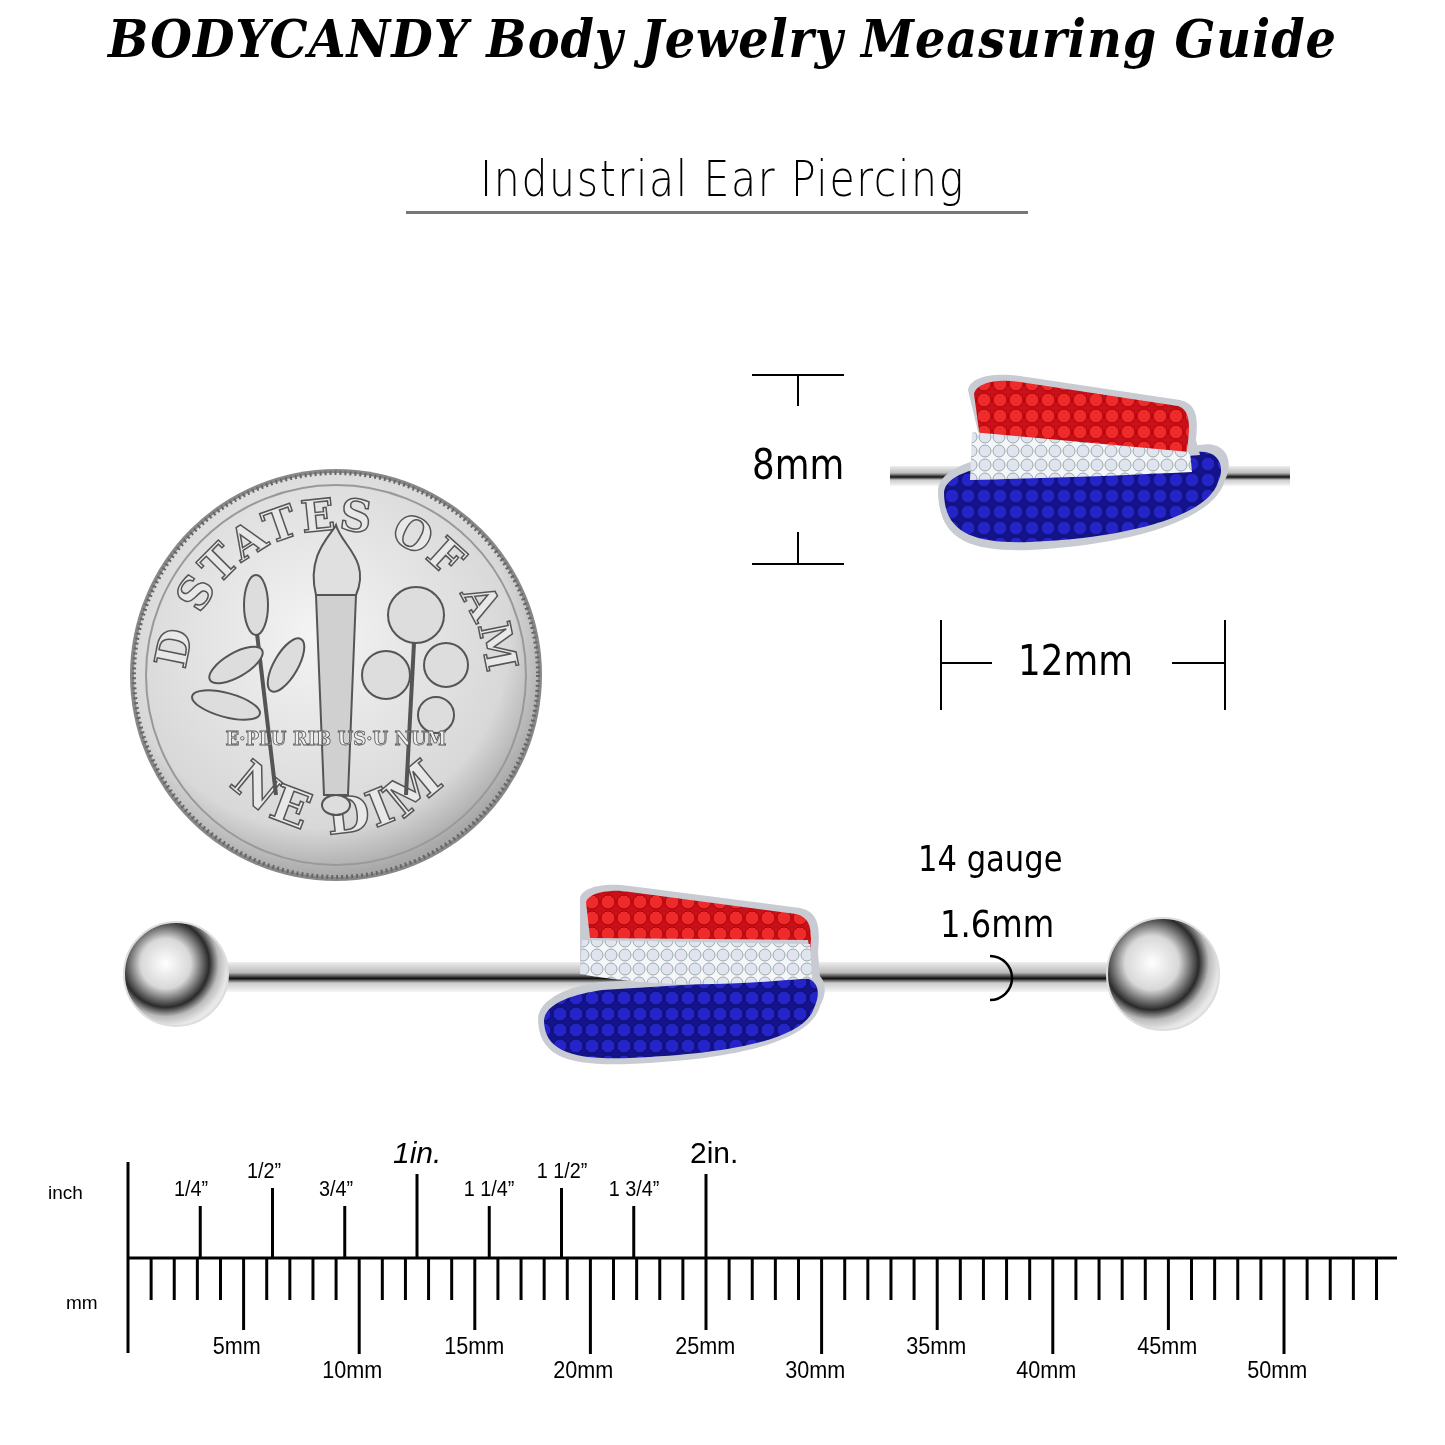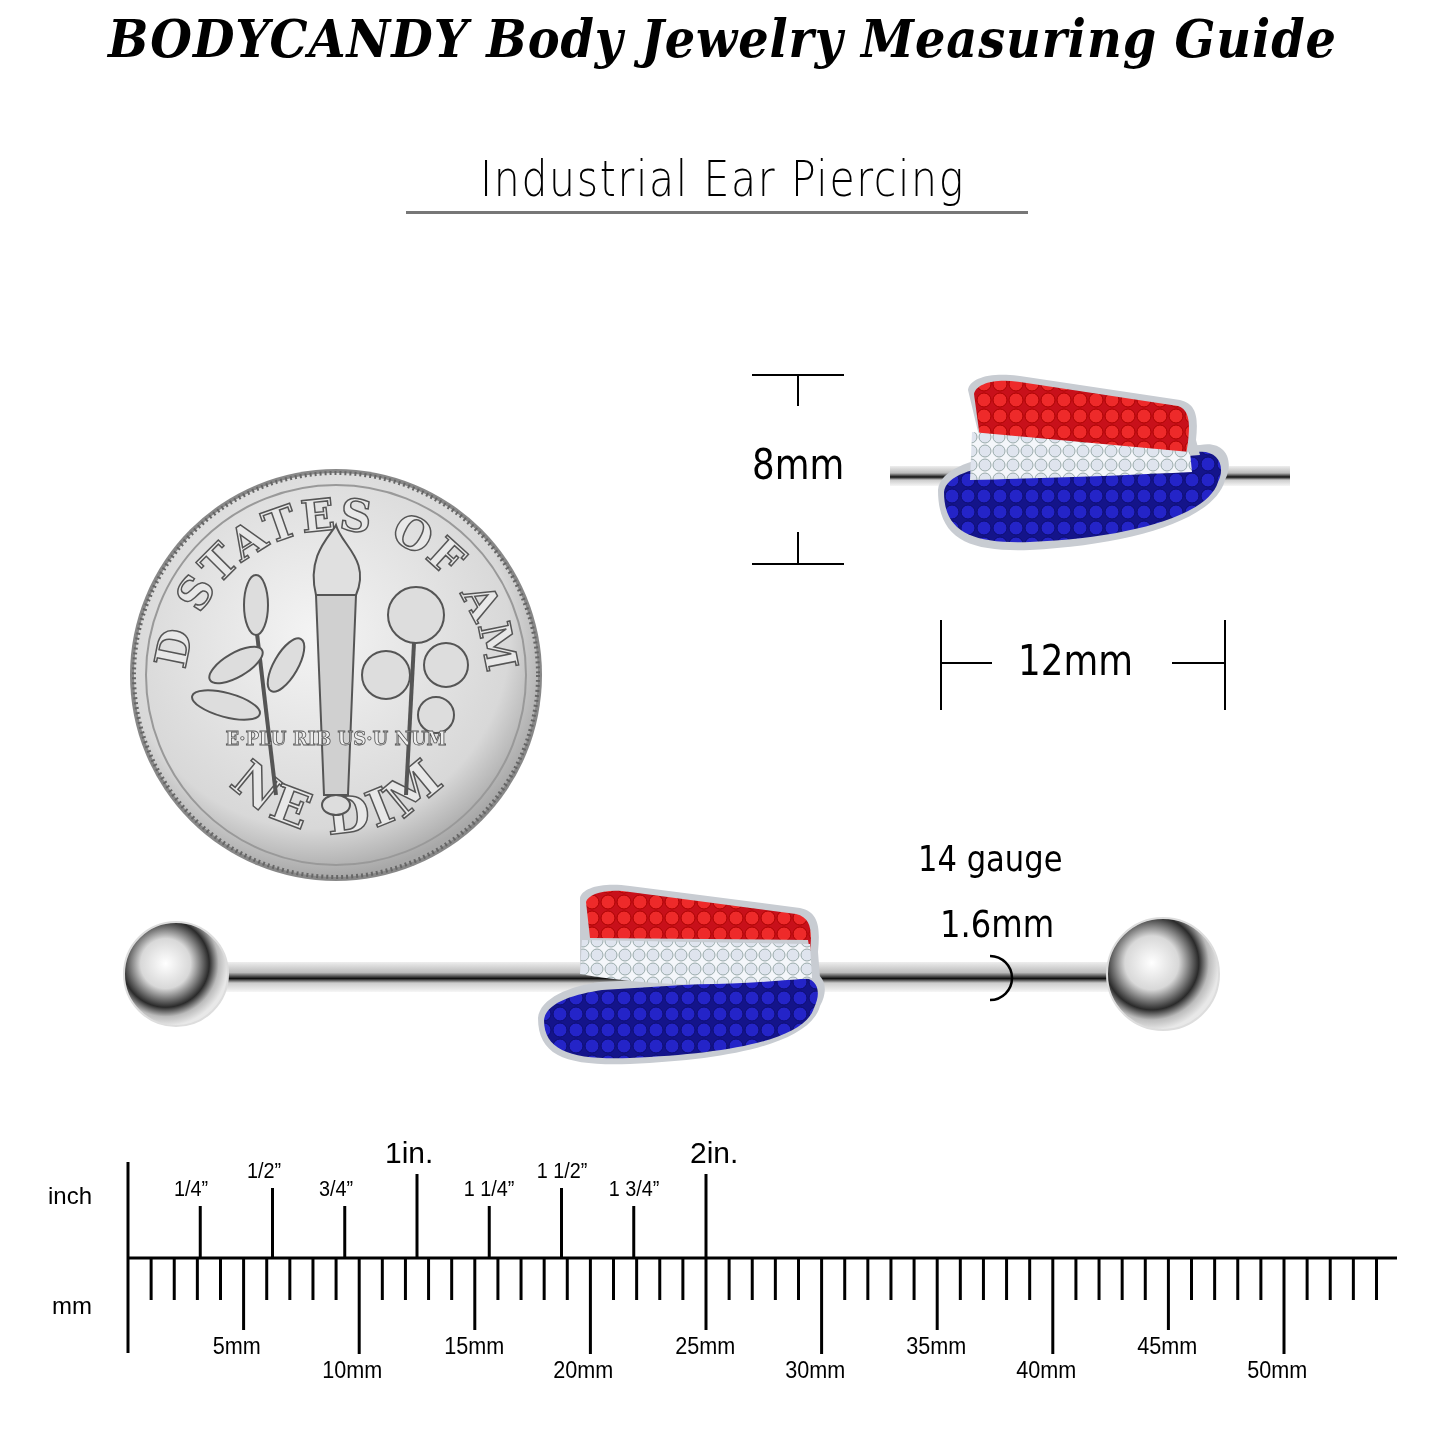--- a/index.html
+++ b/index.html
@@ -4,21 +4,21 @@
 <style>
   html,body{margin:0;padding:0;background:#fff;}
   body{width:1445px;height:1445px;position:relative;overflow:hidden;font-family:"DejaVu Sans",sans-serif;color:#000;}
   .abs{position:absolute;}
   .title{left:0;width:1445px;top:8px;text-align:center;font-family:"DejaVu Serif",serif;font-style:italic;font-weight:bold;font-size:52px;letter-spacing:1px;transform:scaleX(0.92);transform-origin:center;}
   .subtitle{left:0;width:1445px;top:150px;text-align:center;font-family:"DejaVu Sans",sans-serif;font-size:50px;letter-spacing:2px;transform:scaleX(0.82);font-weight:300;}
   .subtitle-line{left:406px;top:211px;width:622px;height:3px;background:#777;}
   .dimtext{font-family:"DejaVu Sans",sans-serif;font-size:42px;transform:scaleX(0.85);transform-origin:left;}
   .rlabel{font-family:"Liberation Sans",sans-serif;font-size:22px;transform:scaleX(0.9);}
   .rlabel-big{font-family:"Liberation Sans",sans-serif;font-size:30px;}
-  .axislabel{font-family:"Liberation Sans",sans-serif;font-size:24px;}
+  .axislabel{font-family:"Liberation Sans",sans-serif;font-size:19px;}
 </style>
 </head>
 <body>
 
 <div class="abs title">BODYCANDY Body Jewelry Measuring Guide</div>
 <div class="abs subtitle">Industrial Ear Piercing</div>
 <div class="abs subtitle-line"></div>
 
 <svg class="abs" style="left:126px;top:465px" width="420" height="420">
   <defs>
@@ -119,21 +119,21 @@
     <path d="M60 20 C62 10 82 4 110 8 L280 30 C300 34 300 52 298 74 L300 100 C230 104 150 108 60 88 Z" fill="#c8ccd2"></path>
     <path d="M66 24 C68 16 86 10 110 14 L276 36 C292 40 292 54 290 74 L288 62 L70 60 Z" fill="url(#redgem)"></path>
     <path d="M62 62 L290 66 L292 100 C220 106 150 112 60 96 Z" fill="url(#whitegem)"></path>
   </g>
   <path d="M856 86 A 22 22 0 1 1 856 130" fill="none" stroke="#000" stroke-width="2.5" transform="translate(14,0)"></path>
 </svg>
 <div class="abs dimtext" style="left:918px;top:838px;font-size:36px">14 gauge</div>
 <div class="abs dimtext" style="left:940px;top:902px;font-size:38px">1.6mm</div>
 
 <div class="abs axislabel" style="left:48px;top:1182px">inch</div>
-<div class="abs axislabel" style="left:52px;top:1292px">mm</div>
+<div class="abs axislabel" style="left:66px;top:1292px">mm</div>
 <svg class="abs" style="left:0;top:1140px" width="1445" height="240">
   <line x1="128" y1="22" x2="128" y2="213" stroke="#000" stroke-width="3"></line>
   <line x1="128" y1="118" x2="1397" y2="118" stroke="#000" stroke-width="3"></line>
   <g id="mmticks" stroke="#000" stroke-width="3">
       <line x1="151.12" x2="151.12" y1="118" y2="160"></line>
       <line x1="174.24" x2="174.24" y1="118" y2="160"></line>
       <line x1="197.36" x2="197.36" y1="118" y2="160"></line>
       <line x1="220.48000000000002" x2="220.48000000000002" y1="118" y2="160"></line>
       <line x1="243.60000000000002" x2="243.60000000000002" y1="118" y2="190"></line>
       <line x1="266.72" x2="266.72" y1="118" y2="160"></line>
@@ -194,21 +194,21 @@
       <line x1="489.25" x2="489.25" y1="66" y2="118"></line>
       <line x1="561.5" x2="561.5" y1="48" y2="118"></line>
       <line x1="633.75" x2="633.75" y1="66" y2="118"></line>
       <line x1="706" x2="706" y1="34" y2="118"></line>
     </g>
 </svg>
 <div id="ruler-labels">
     <div class="abs rlabel" style="left: 172.25px; top: 1176px;">1/4”</div>
     <div class="abs rlabel" style="left: 244.5px; top: 1158px;">1/2”</div>
     <div class="abs rlabel" style="left: 316.75px; top: 1176px;">3/4”</div>
-    <div class="abs rlabel-big" style="left: 385px; top: 1136px;">1in.</div>
+    <div class="abs rlabel-big" style="left: 393px; top: 1136px; font-style: italic;">1in.</div>
     <div class="abs rlabel" style="left: 461.25px; top: 1176px;">1 1/4”</div>
     <div class="abs rlabel" style="left: 533.5px; top: 1158px;">1 1/2”</div>
     <div class="abs rlabel" style="left: 605.75px; top: 1176px;">1 3/4”</div>
     <div class="abs rlabel-big" style="left: 690px; top: 1136px;">2in.</div>
     <div class="abs rlabel" style="font-size: 24px; left: 209.6px; top: 1332px;">5mm</div>
     <div class="abs rlabel" style="font-size: 24px; left: 319.2px; top: 1356px;">10mm</div>
     <div class="abs rlabel" style="font-size: 24px; left: 440.8px; top: 1332px;">15mm</div>
     <div class="abs rlabel" style="font-size: 24px; left: 550.4px; top: 1356px;">20mm</div>
     <div class="abs rlabel" style="font-size: 24px; left: 672px; top: 1332px;">25mm</div>
     <div class="abs rlabel" style="font-size: 24px; left: 781.6px; top: 1356px;">30mm</div>

